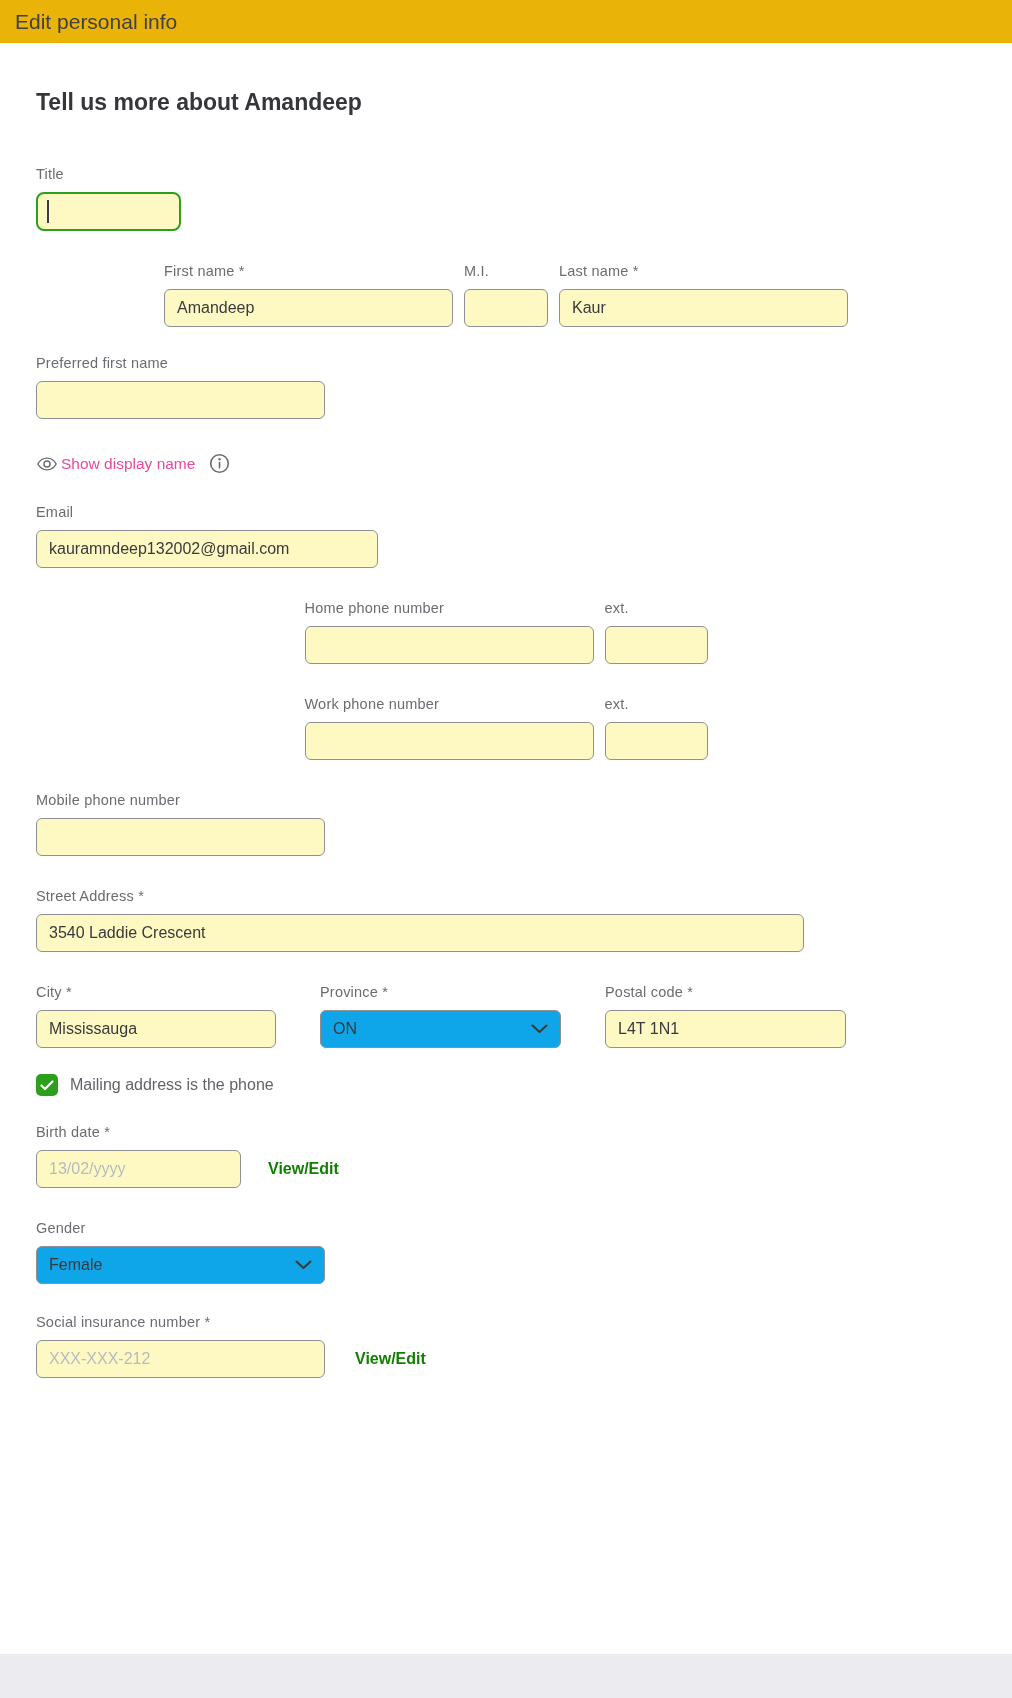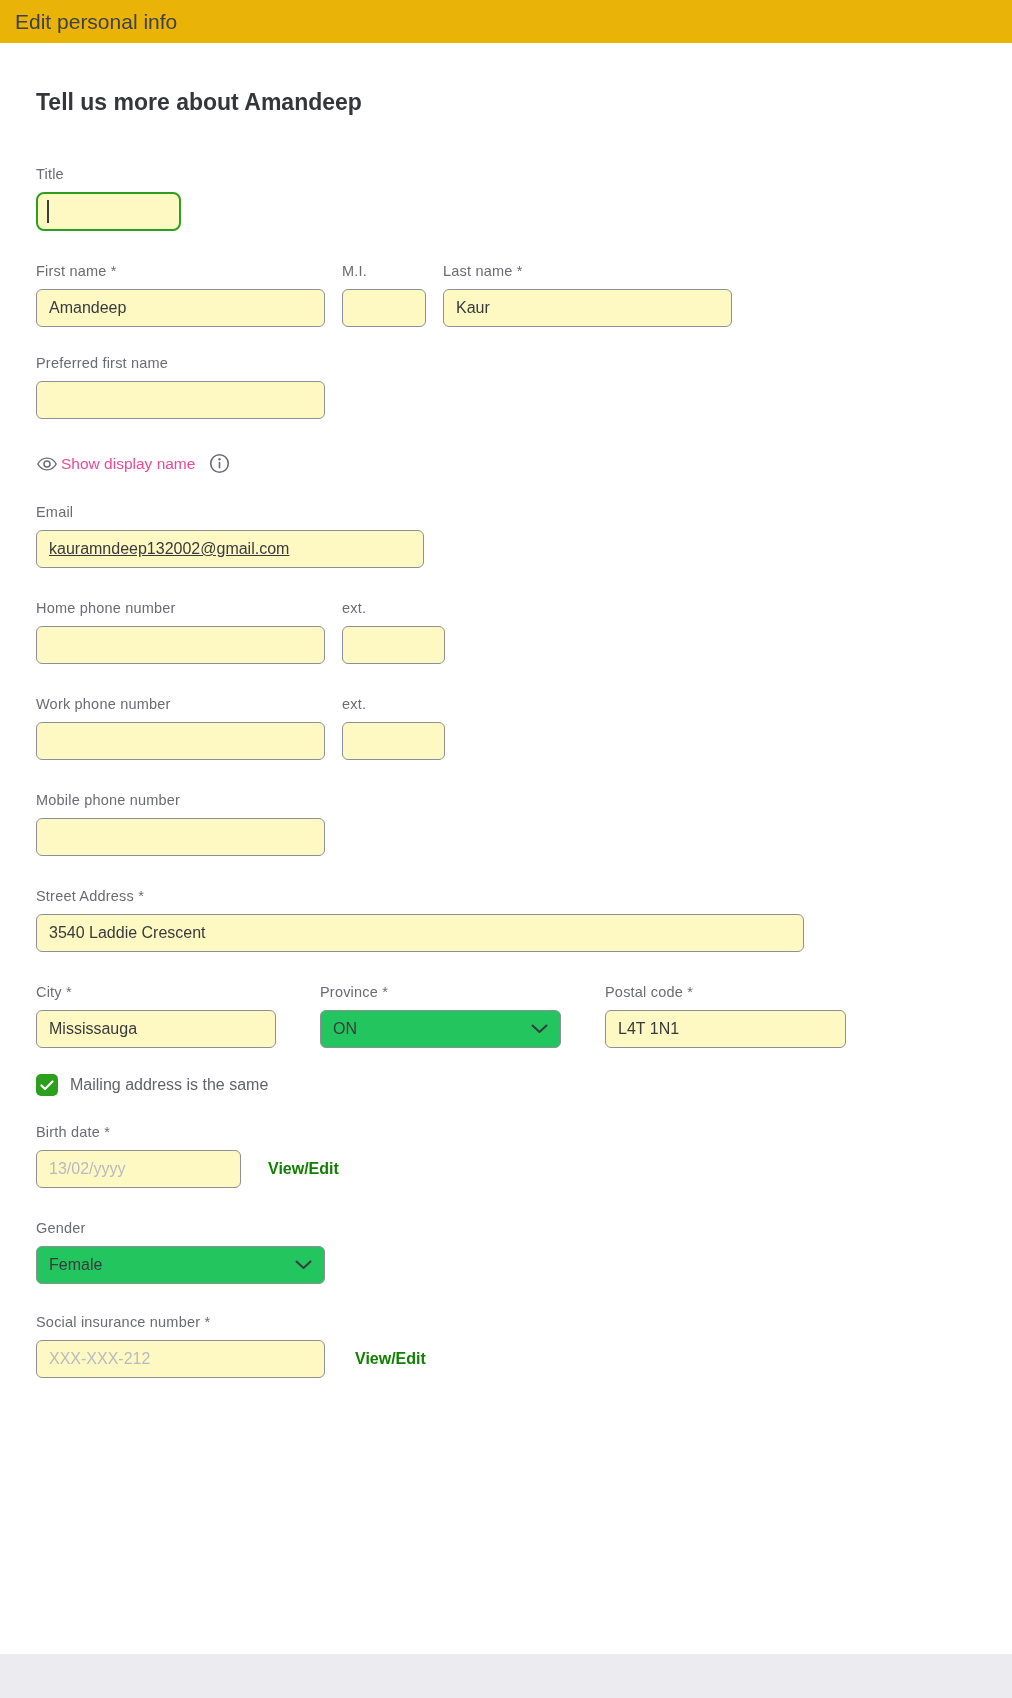--- a/index.html
+++ b/index.html
@@ -52,25 +52,25 @@
     display: block;
   }
   .inp::placeholder { color: #b7bbc1; opacity: 1; }
   .w145 { width: 145px; }
   .w205 { width: 205px; }
   .w240 { width: 240px; }
   .w241 { width: 241px; }
   .w289 { width: 289px; }
   .w84  { width: 84px; }
   .w103 { width: 103px; }
-  .w391 { width: 388px; text-decoration: underline; }
+  .w391 { width: 342px; }
   .w768 { width: 768px; }
   .row { display: flex; align-items: flex-end; }
   .row .col { display: flex; flex-direction: column; }
-  .gap17 { gap: 17px; }
+  .gap17 { gap: 11px; justify-content: center; }
   .gap58 { gap: 44px; }
   .input-wrap { position: relative; }
   .input-wrap.focused .inp {
     border: 2px solid #2ca01c;
     border-radius: 8px;
     height: 39px;
   }
   .caret {
     position: absolute;
     left: 11px;
@@ -88,21 +88,21 @@
   }
   .display-name-row .eye { margin-right: 3px; display: inline-flex; }
   .display-name-row .info { margin-left: 14px; display: inline-flex; }
   .select {
     height: 38px;
     border: 1px solid #8d9096;
     border-radius: 6px;
     padding: 0 12px;
     font-size: 16px;
     color: #393a3d;
-    background: #22c55e;
+    background: #0ea5e9;
     display: flex;
     align-items: center;
     justify-content: space-between;
     cursor: pointer;
   }
   .checkbox-row {
     margin-top: 26px;
     display: flex;
     align-items: center;
   }
@@ -255,21 +255,21 @@
       <input class="inp w241" value="L4T 1N1" style="">
     </div>
   </div>
 
   <div class="checkbox-row">
     <span class="checkbox">
       <svg width="14" height="11" viewBox="0 0 14 11" fill="none">
         <path d="M1.5 5.5 L5 9 L12.5 1.5" stroke="#ffffff" stroke-width="2.2" stroke-linecap="round" stroke-linejoin="round"></path>
       </svg>
     </span>
-    <span class="cb-label">Mailing address is the same</span>
+    <span class="cb-label">Mailing address is the phone</span>
   </div>
 
   <div class="field mt-sm">
     <label class="lbl">Birth date *</label>
     <div class="inline-link-row">
       <input class="inp w205" placeholder="13/02/yyyy" style="">
       <a class="link link-gap27">View/Edit</a>
     </div>
   </div>
 

